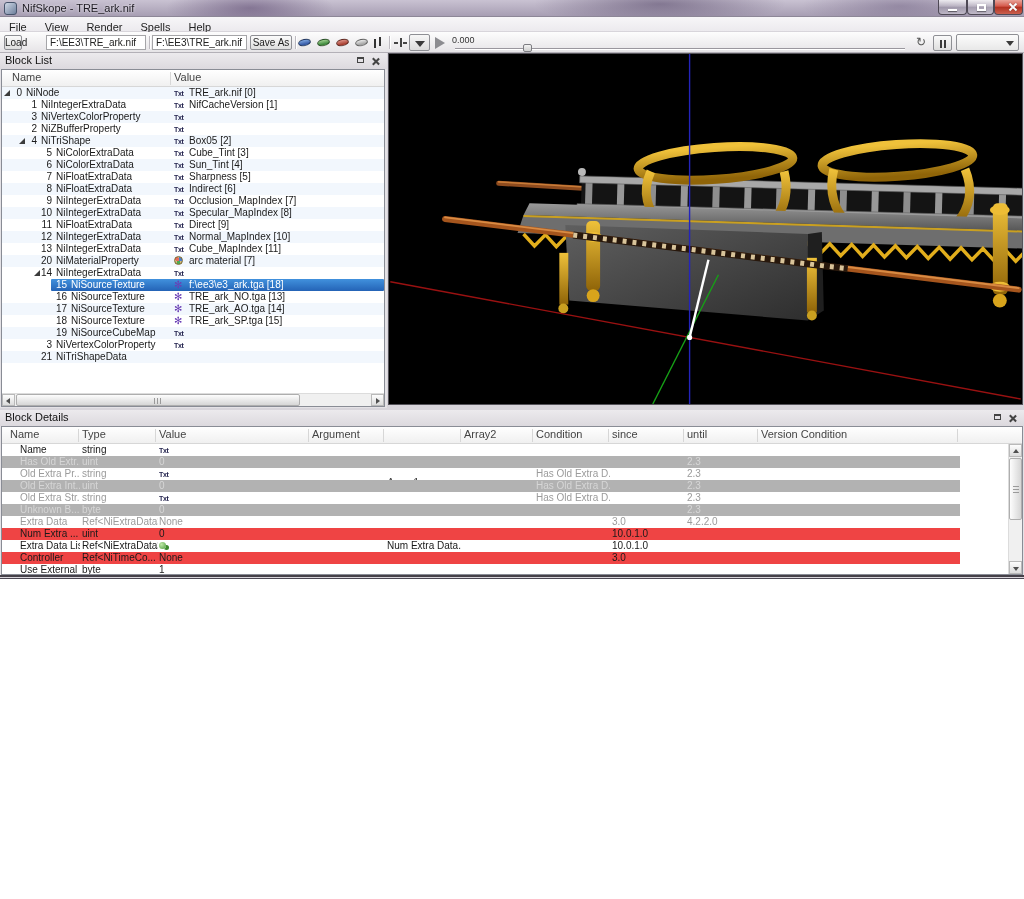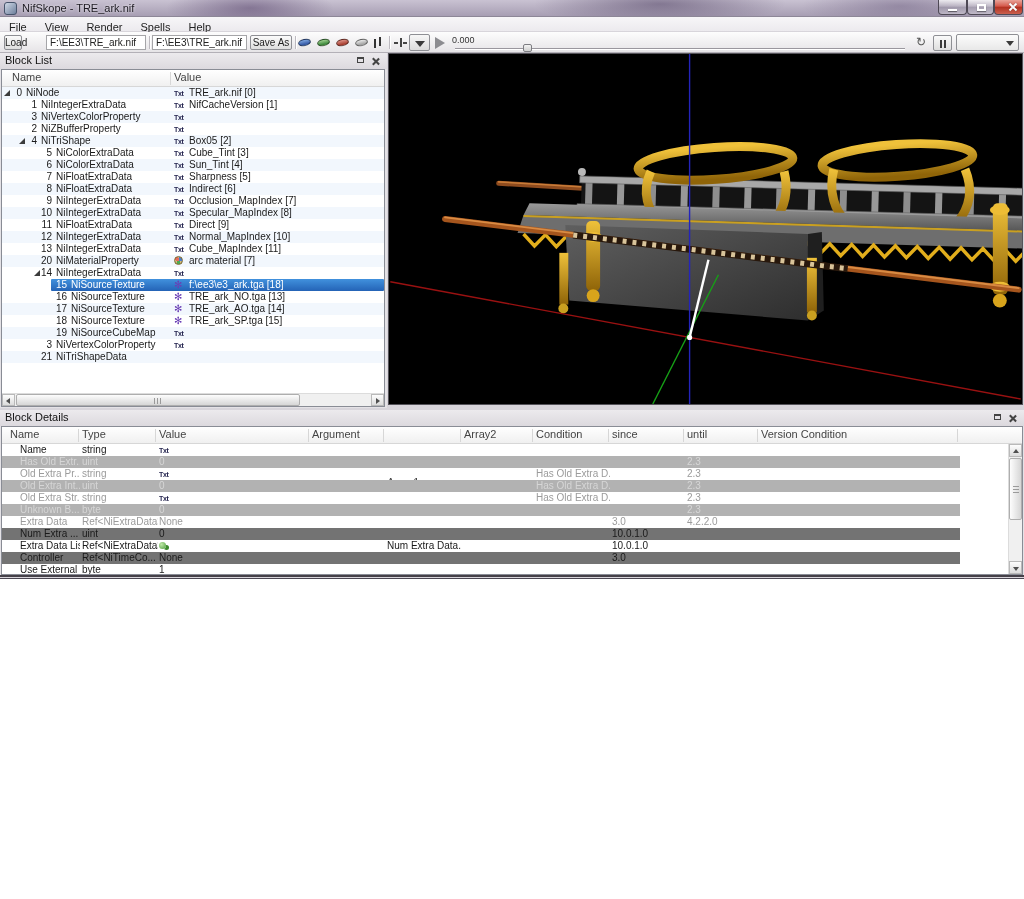--- a/index.html
+++ b/index.html
@@ -105,21 +105,21 @@
 
   
   #viewport { position:absolute; left:388px; top:53px; width:635px; height:352px; background:#000; border:1px solid #55535a; }
   #viewport svg { position:absolute; left:0; top:0; }
 
   
   #details-panel { position:absolute; left:0; top:410px; width:1024px; height:167px; background:#e4e2e6; border-bottom:2px solid #454149; }
   #details-body { position:absolute; left:1px; top:16px; width:1022px; height:149px; background:#fff; border:1px solid #898c95; overflow:hidden; }
   #details-rows { position:absolute; left:0; top:17px; width:958px; }
   .bdrow { position:relative; height:12px; width:958px; font-size:10px; line-height:12px; color:#1a1a1a; white-space:nowrap; }
-  .bdrow.alt { background:#737373; }
+  .bdrow.alt { background:#ef4444; }
   .bdrow.disabled { background:#b2b2b2; color:#d6d6d6; }
   .bdrow.dim { color:#9b9b9b; }
   .bdrow span { position:absolute; top:0; overflow:hidden; }
   .bdrow .c-name{ left:18px; width:60px; } .bdrow .c-type{ left:80px; width:76px; }
   .bdrow .c-value{ left:157px; width:150px; }
   .bdrow .c-array1{ left:385px; width:74px; }
   .bdrow .c-condition{ left:534px; width:74px; } .bdrow .c-since{ left:610px; width:72px; }
   .bdrow .c-until{ left:685px; width:71px; }
   .bdrow .vic { left:157px; }
 

